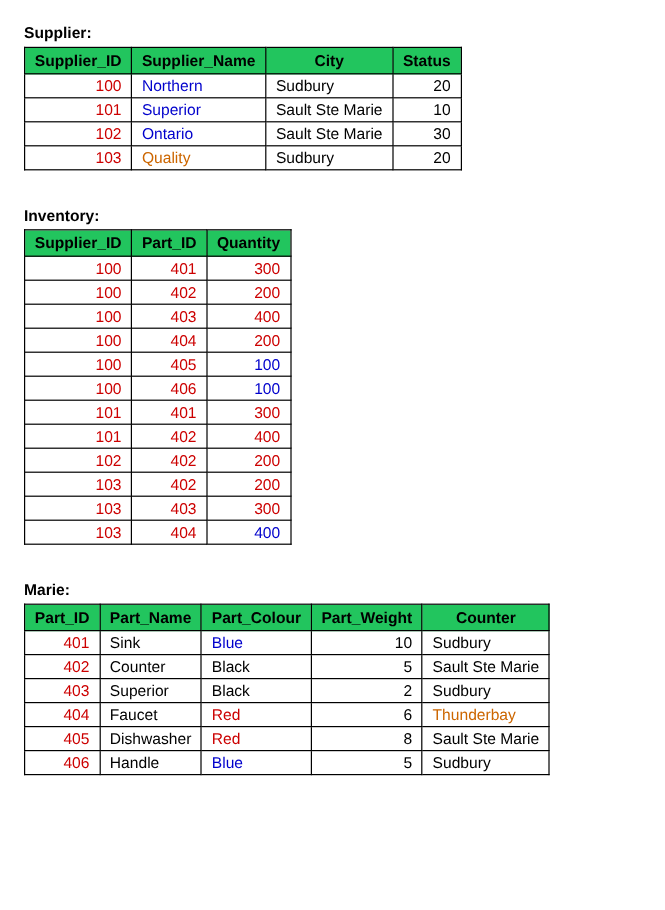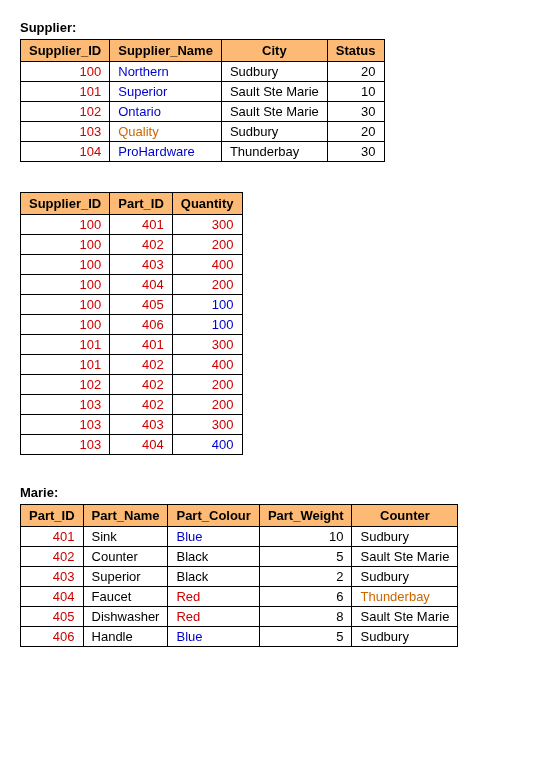--- a/index.html
+++ b/index.html
@@ -18,21 +18,21 @@
     .section-title {
       font-weight: bold;
       margin-bottom: 4px;
       font-size: 13px;
     }
     table {
       border-collapse: collapse;
       margin-bottom: 30px;
     }
     th {
-      background: #fdba74;
+      background: #22c55e;
       border: 1px solid #000000;
       padding: 3px 8px;
       font-weight: bold;
       text-align: center;
       font-size: 13px;
     }
     td {
       border: 1px solid #000000;
       padding: 2px 8px;
       font-size: 13px;
@@ -78,31 +78,26 @@
           <td style="color: rgb(0, 0, 204);">Ontario</td>
           <td>Sault Ste Marie</td>
           <td style="text-align: right;">30</td>
         </tr>
         <tr>
           <td class="supplier-id">103</td>
           <td style="color: rgb(204, 102, 0);">Quality</td>
           <td>Sudbury</td>
           <td style="text-align: right;">20</td>
         </tr>
-        <tr>
-          <td class="supplier-id">104</td>
-          <td style="color: rgb(0, 0, 204);">ProHardware</td>
-          <td>Thunderbay</td>
-          <td style="text-align: right;">30</td>
-        </tr>
       </tbody>
   </table>
 </div>
 
 <div>
+  <div class="section-title">Inventory:</div>
   <table>
     <thead>
       <tr>
         <th>Supplier_ID</th>
         <th>Part_ID</th>
         <th>Quantity</th>
       </tr>
     </thead>
     <tbody id="inventory-body">
     <tr>

